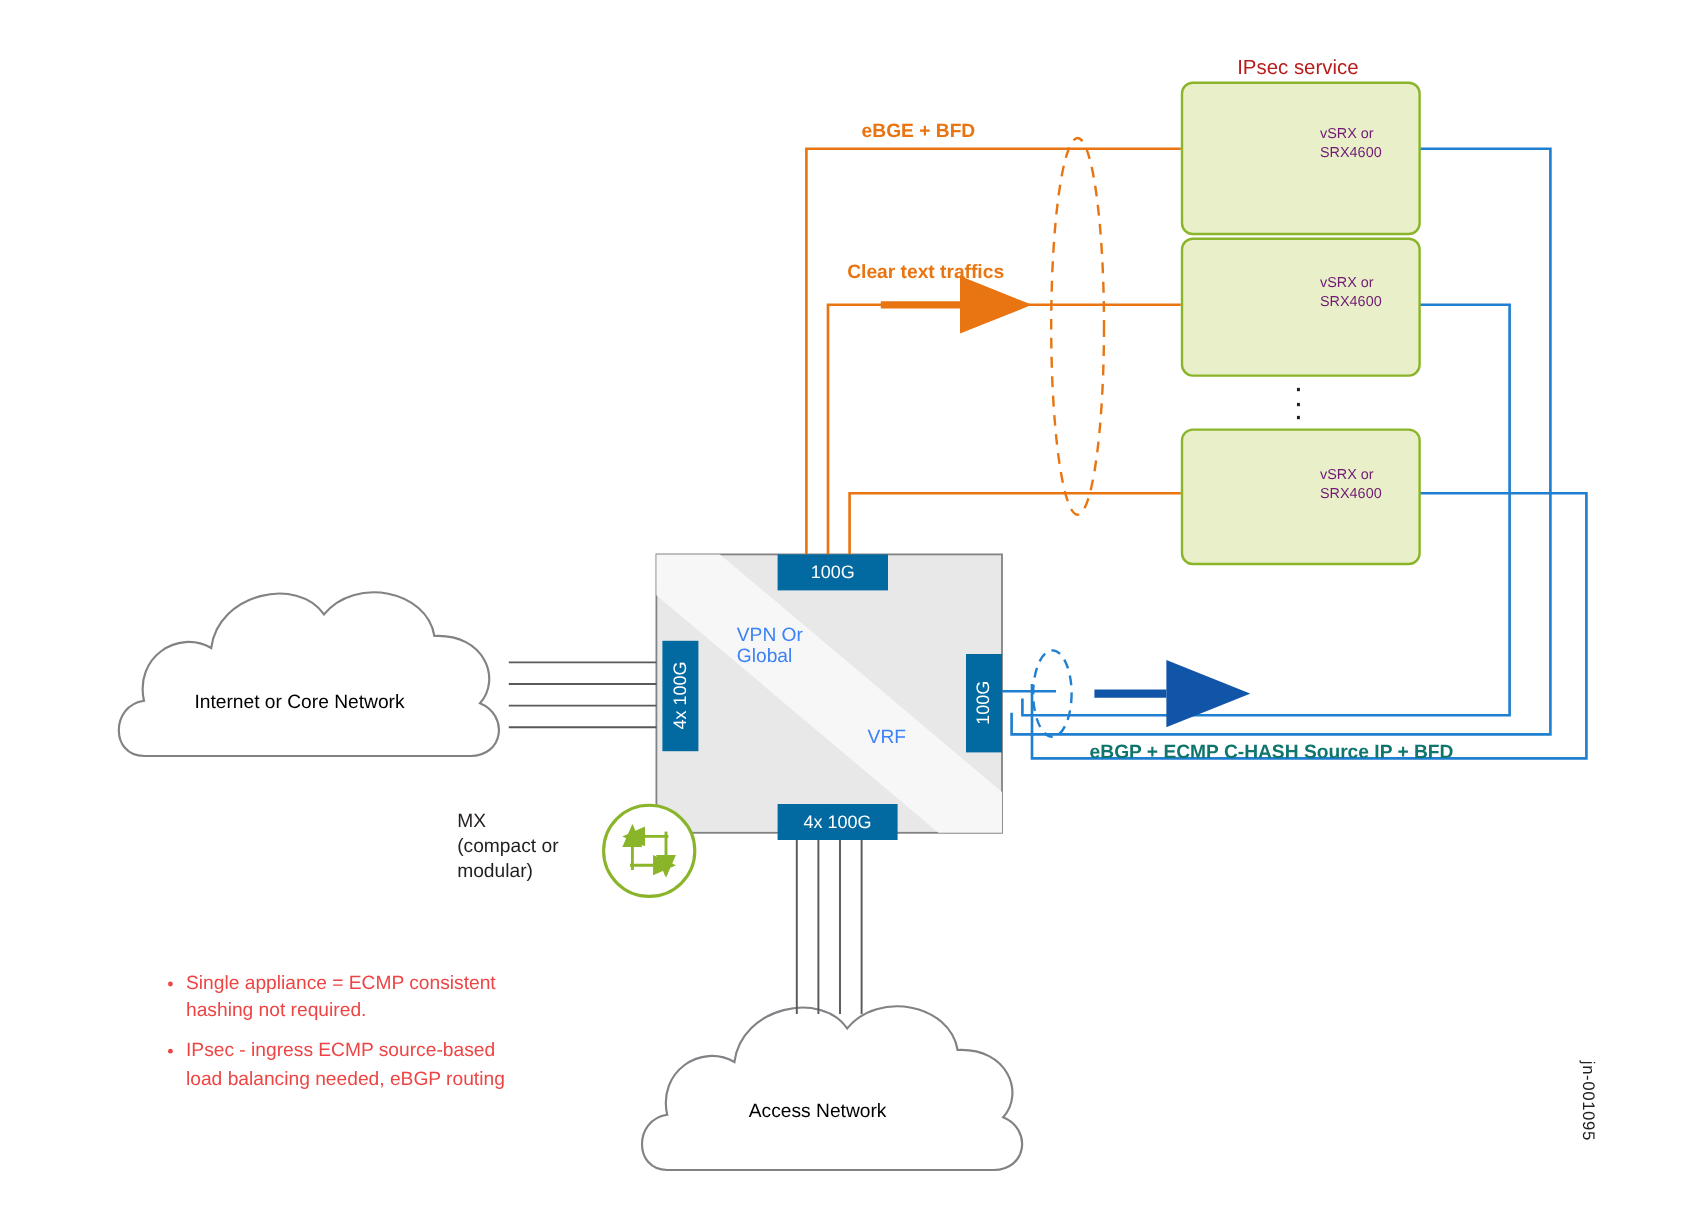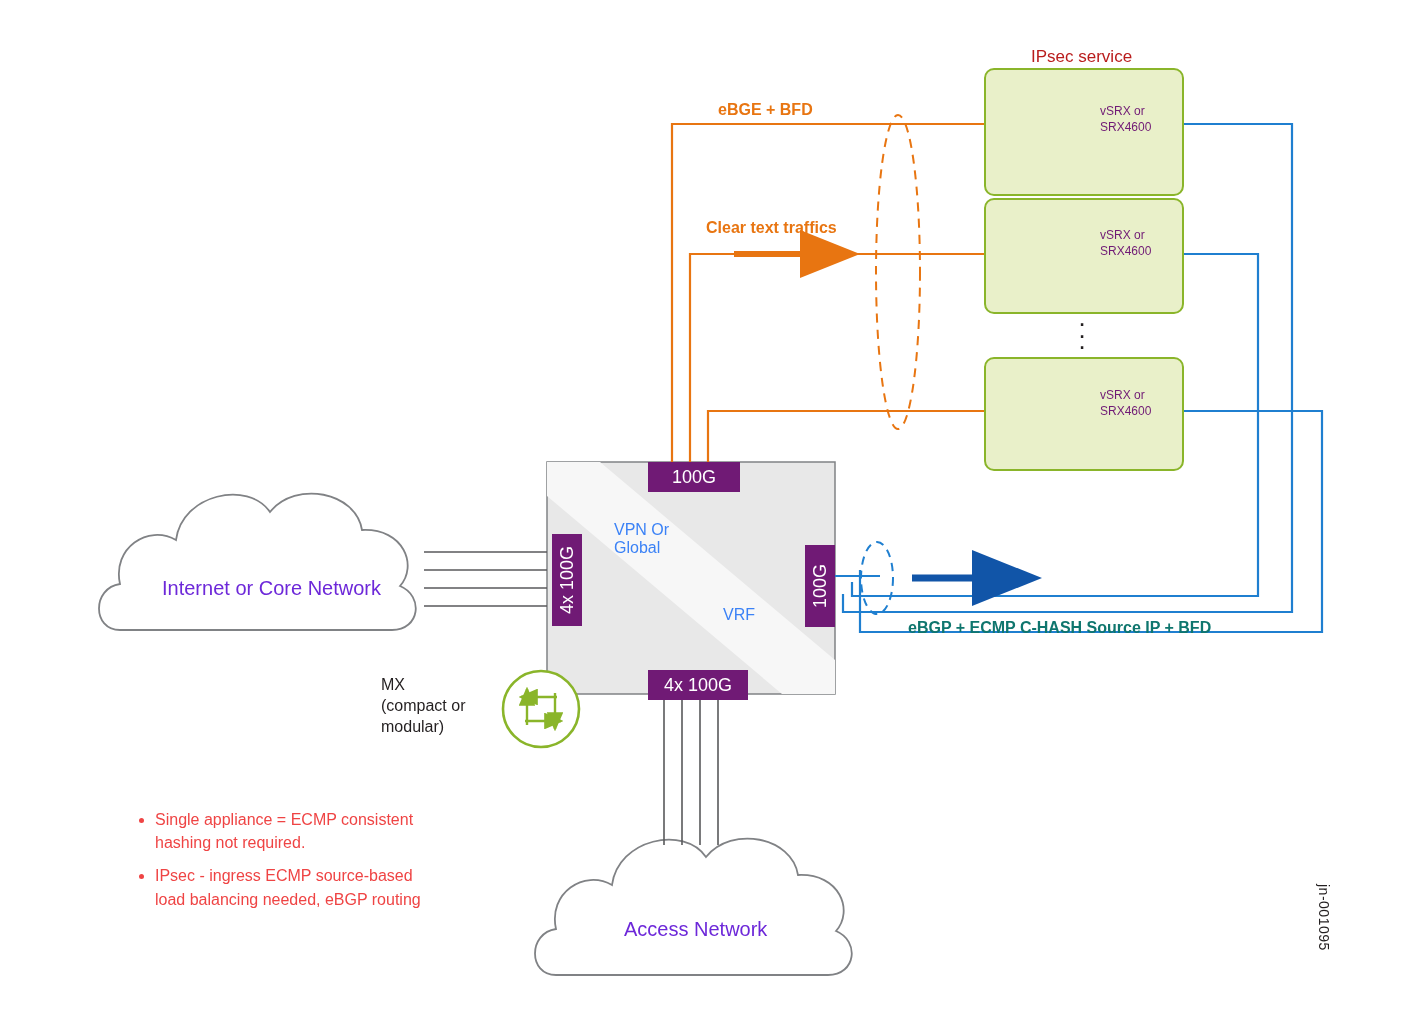--- a/index.html
+++ b/index.html
@@ -42,23 +42,23 @@
   }
   .srx-label {
     position: absolute;
     font-size: 12px;
     color: #701a75;
     line-height: 1.3;
     white-space: pre;
   }
   .port-box {
     position: absolute;
-    background: #701a75;
+    background: #0369a1;
     color: #ffffff;
-    font-size: 18px;
+    font-size: 15px;
     display: flex;
     align-items: center;
     justify-content: center;
   }
   .port-vert {
     writing-mode: vertical-rl;
     transform: rotate(180deg);
   }
   .orange-text {
     color: #e87511;
@@ -78,22 +78,22 @@
     white-space: pre;
   }
   .node-label {
     position: absolute;
     font-size: 16px;
     color: #3b82f6;
     white-space: pre;
   }
   .cloud-label {
     position: absolute;
-    font-size: 20px;
-    color: #6d28d9;
+    font-size: 16px;
+    color: #000000;
     white-space: nowrap;
   }
   .note {
     position: absolute;
     font-size: 16px;
     color: #231f20;
     line-height: 1.45;
     white-space: pre;
   }
   ul.bullets {

